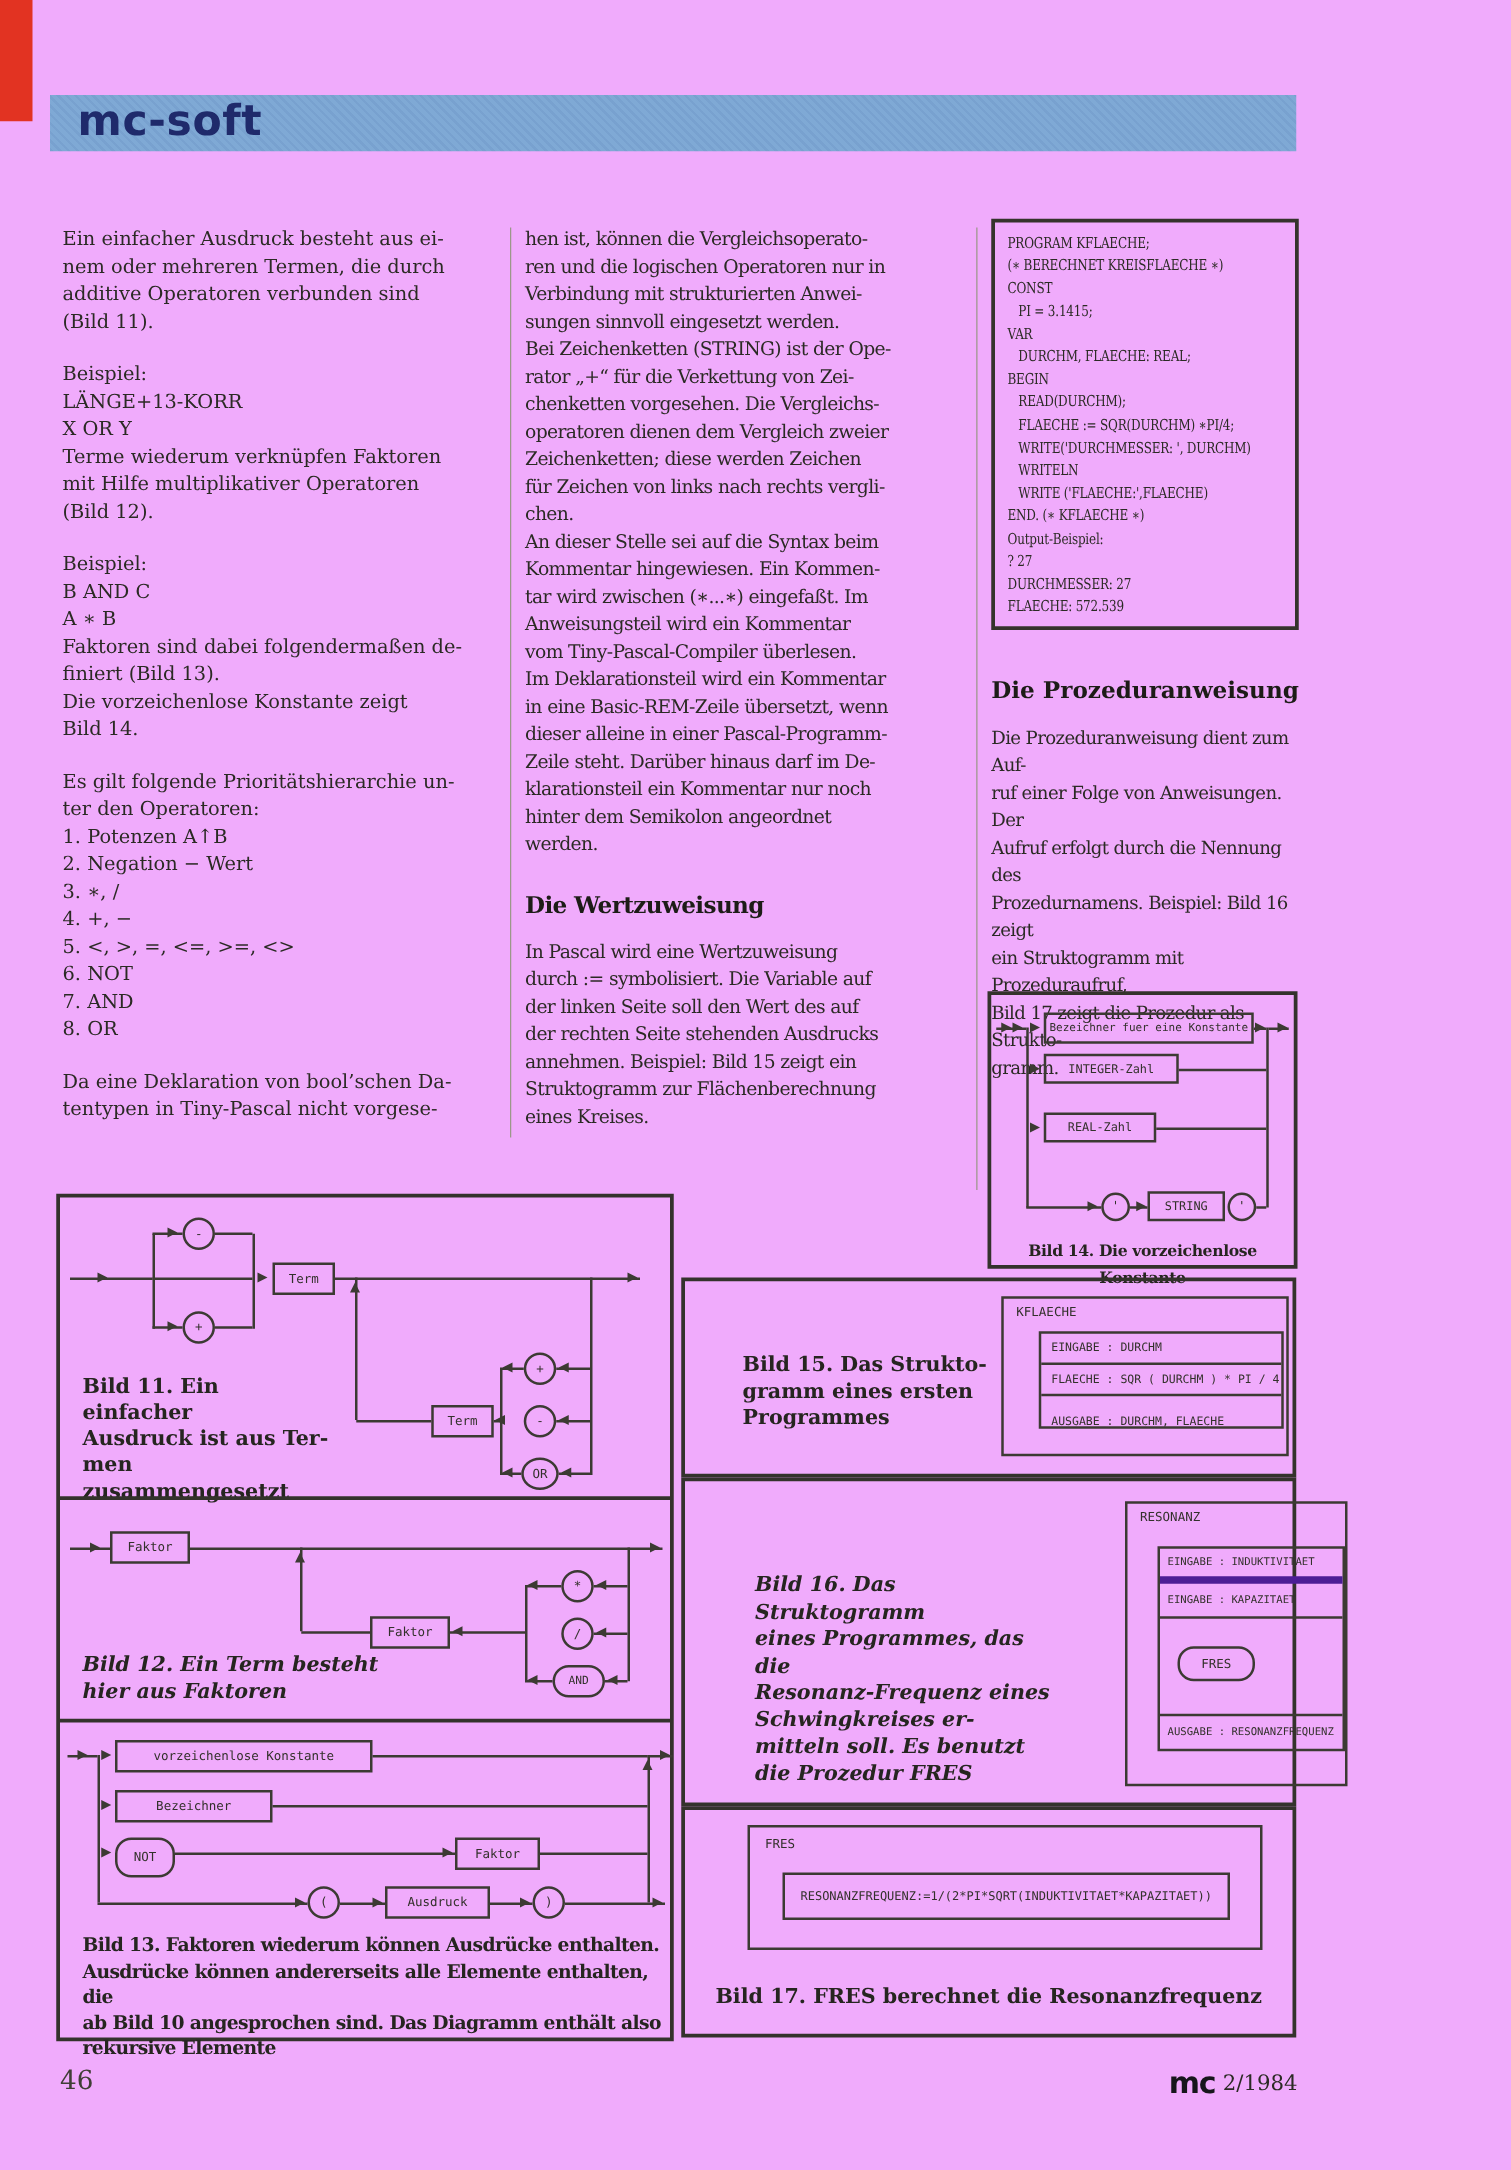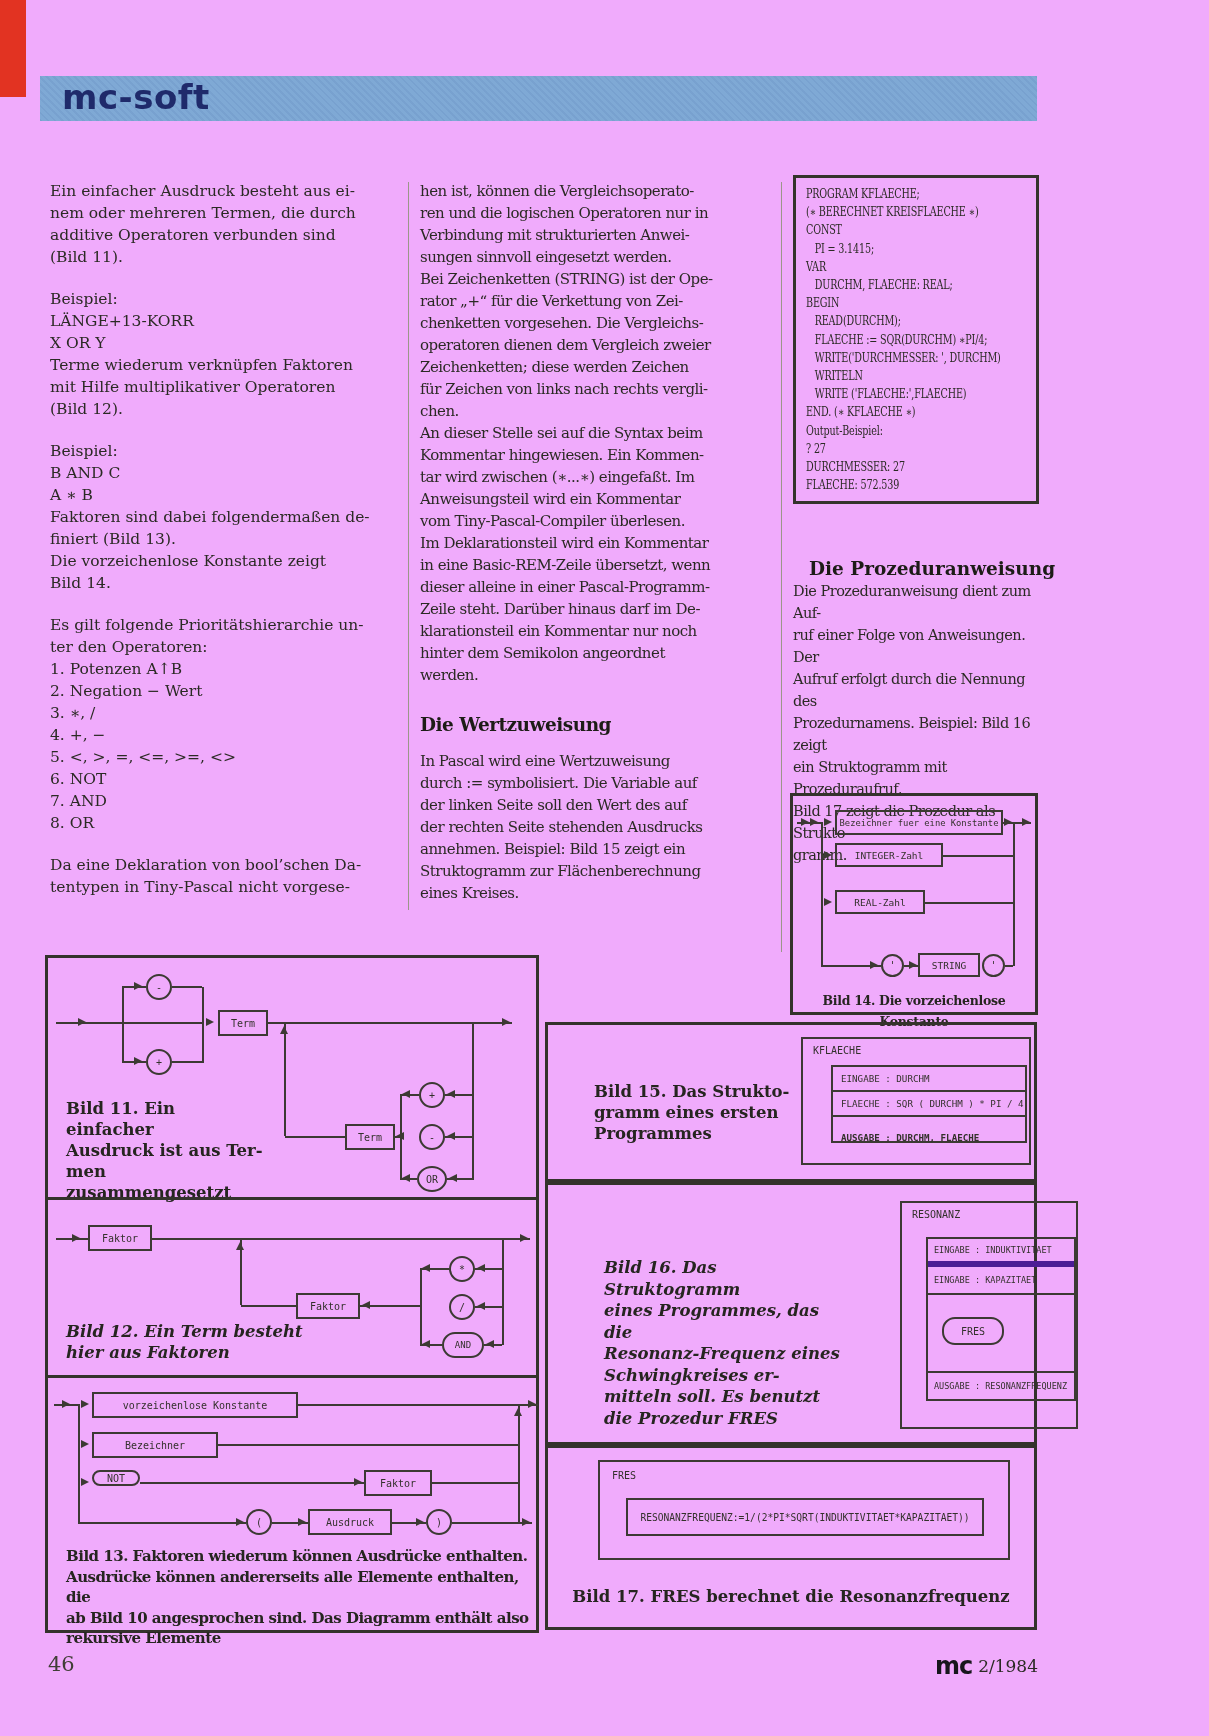--- a/index.html
+++ b/index.html
@@ -146,21 +146,21 @@
    WRITE('DURCHMESSER: ', DURCHM)
    WRITELN
    WRITE ('FLAECHE:',FLAECHE)
 END. (∗ KFLAECHE ∗)
 Output-Beispiel:
 ? 27
 DURCHMESSER: 27
 FLAECHE: 572.539</div>
   </div>
 
-  <div class="colheading abs" style="left:793px;top:542px;width:256px;margin:16px;">Die Prozeduranweisung</div>
+  <div class="colheading abs" style="left:793px;top:542px;width:256px;margin:0;">Die Prozeduranweisung</div>
   <div id="col3-para" class="pre">Die Prozeduranweisung dient zum Auf-
 ruf einer Folge von Anweisungen. Der
 Aufruf erfolgt durch die Nennung des
 Prozedurnamens. Beispiel: Bild 16 zeigt
 ein Struktogramm mit Prozeduraufruf,
 Bild 17 zeigt die Prozedur als Strukto-
 gramm.</div>
 
   <div id="fig14">
     <div class="hl" style="left:4px;top:26px;width:24px;"></div>
@@ -275,21 +275,21 @@
     <div class="nbox" style="left:44px;top:434px;width:206px;height:26px;font-size:10px;">vorzeichenlose Konstante</div>
     <div class="hl" style="left:250px;top:446px;width:220px;"></div>
     <div class="vl" style="left:470px;top:446px;height:118px;"></div>
     <div class="au" style="left:466px;top:450px;"></div>
     <div class="hl" style="left:470px;top:446px;width:20px;"></div>
     <div class="ar" style="left:480px;top:442px;"></div>
     <div class="ar" style="left:33px;top:482px;"></div>
     <div class="nbox" style="left:44px;top:474px;width:126px;height:26px;font-size:10px;">Bezeichner</div>
     <div class="hl" style="left:170px;top:486px;width:300px;"></div>
     <div class="ar" style="left:33px;top:520px;"></div>
-    <div class="npill" style="left:44px;top:512px;width:48px;height:16px;">NOT</div>
+    <div class="npill" style="left:44px;top:512px;width:48px;height:32px;">NOT</div>
     <div class="hl" style="left:92px;top:524px;width:224px;"></div>
     <div class="ar" style="left:306px;top:520px;"></div>
     <div class="nbox" style="left:316px;top:512px;width:68px;height:26px;">Faktor</div>
     <div class="hl" style="left:384px;top:524px;width:86px;"></div>
     <div class="hl" style="left:30px;top:564px;width:168px;"></div>
     <div class="ar" style="left:188px;top:560px;"></div>
     <div class="ncirc" style="left:198px;top:551px;width:26px;height:26px;">(</div>
     <div class="hl" style="left:224px;top:564px;width:36px;"></div>
     <div class="ar" style="left:250px;top:560px;"></div>
     <div class="nbox" style="left:260px;top:551px;width:84px;height:26px;">Ausdruck</div>
@@ -306,21 +306,21 @@
 
   <div class="cell" style="top:1022px;height:160px;">
     <div class="cap" style="left:46px;top:56px;width:205px;">Bild 15. Das Strukto-
 gramm eines ersten
 Programmes</div>
     <div class="sbox" style="left:253px;top:12px;width:230px;height:128px;">
       <div class="slabel">KFLAECHE</div>
       <div class="sbox" style="left:28px;top:26px;width:196px;height:78px;">
         <div class="srow" style="height:25px;border-bottom:2px solid #3c3a33;font-size:9.2px;">EINGABE : DURCHM</div>
         <div class="srow" style="height:25px;border-bottom:2px solid #3c3a33;font-size:9.2px;">FLAECHE : SQR ( DURCHM ) * PI / 4</div>
-        <div class="srow" style="height:40px;font-size:9.2px;font-weight:bold;">AUSGABE : DURCHM, FLAECHE</div>
+        <div class="srow" style="height:40px;font-size:9.2px;">AUSGABE : DURCHM, FLAECHE</div>
       </div>
     </div>
   </div>
 
   <div class="cell" style="top:1182px;height:263px;">
     <div class="cap" style="left:56px;top:72px;width:240px;line-height:21.5px;font-style:italic;">Bild 16. Das Struktogramm
 eines Programmes, das die
 Resonanz-Frequenz eines
 Schwingkreises er-
 mitteln soll. Es benutzt

